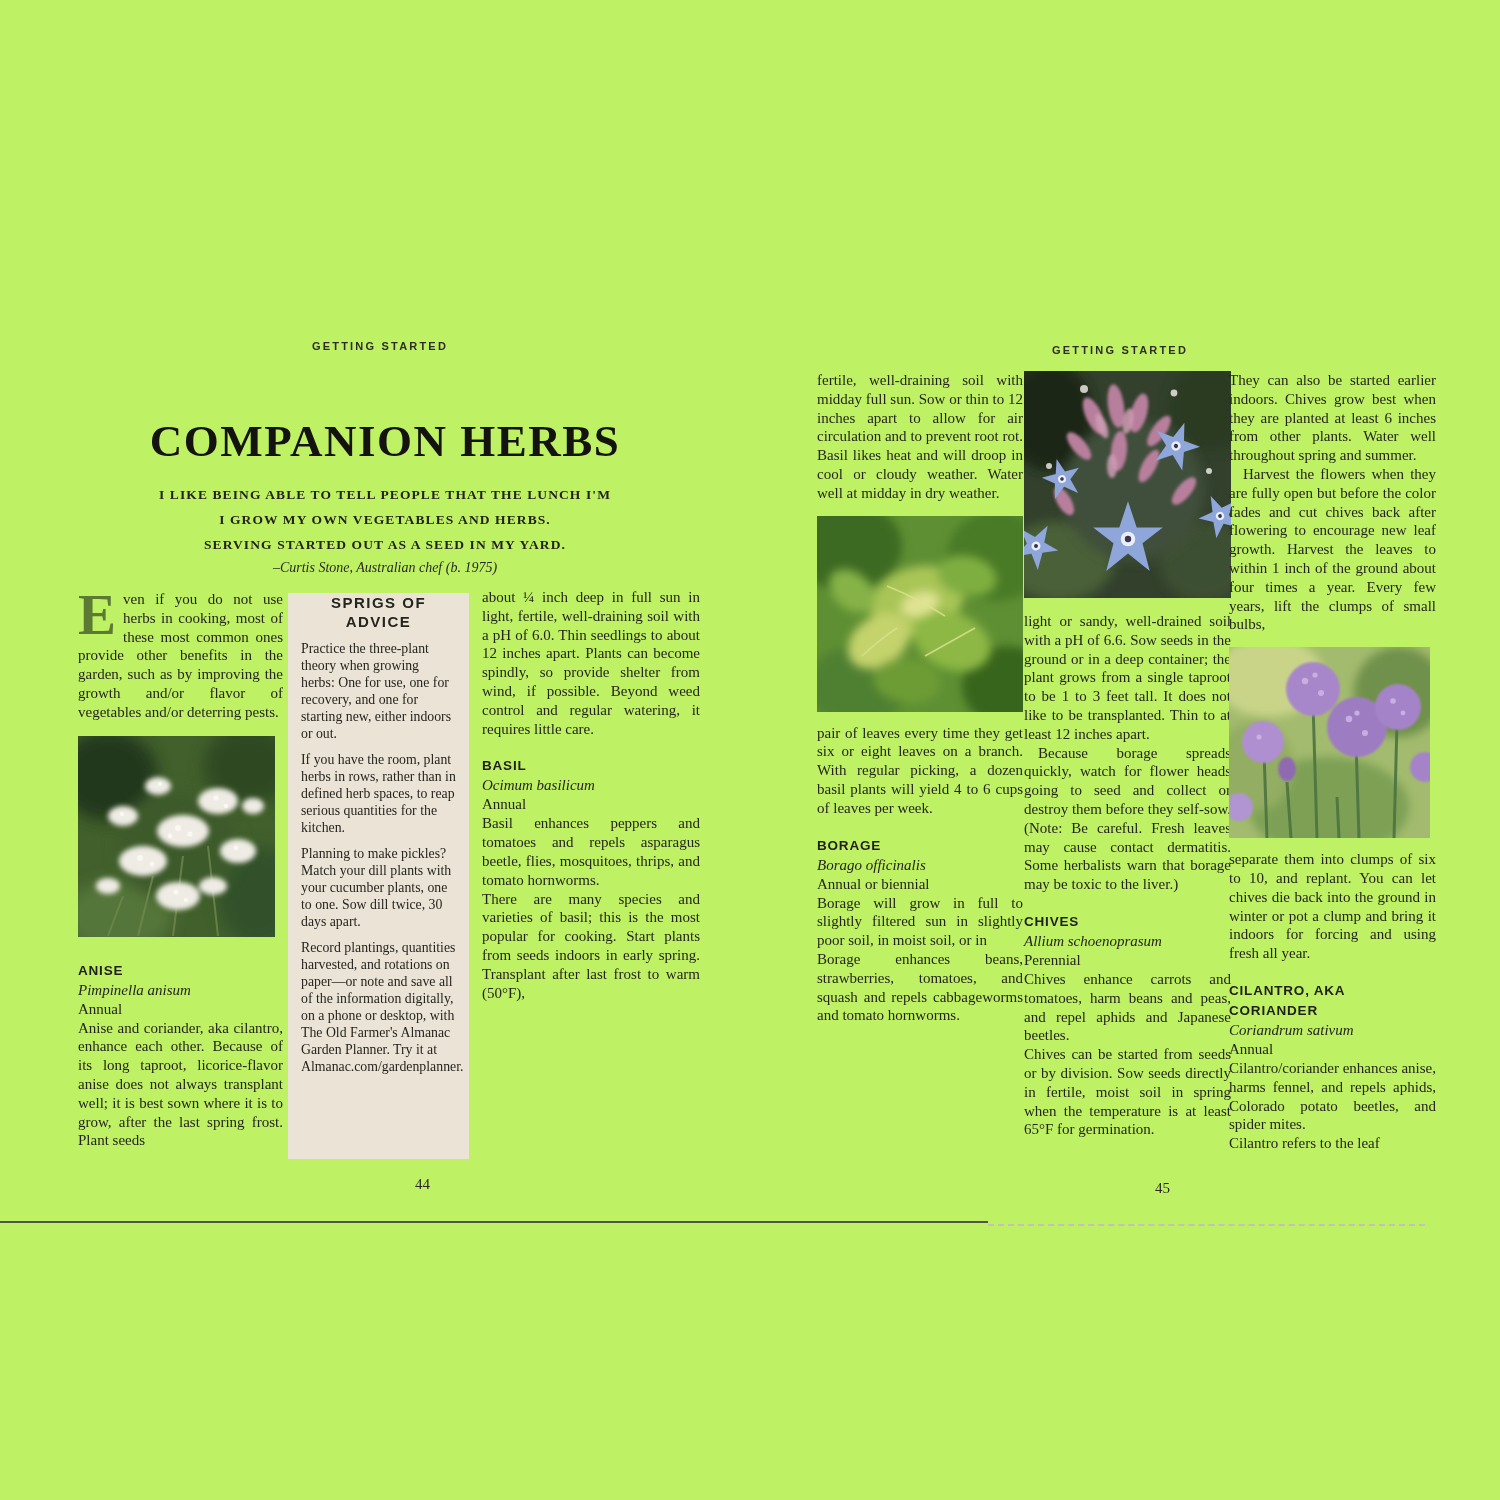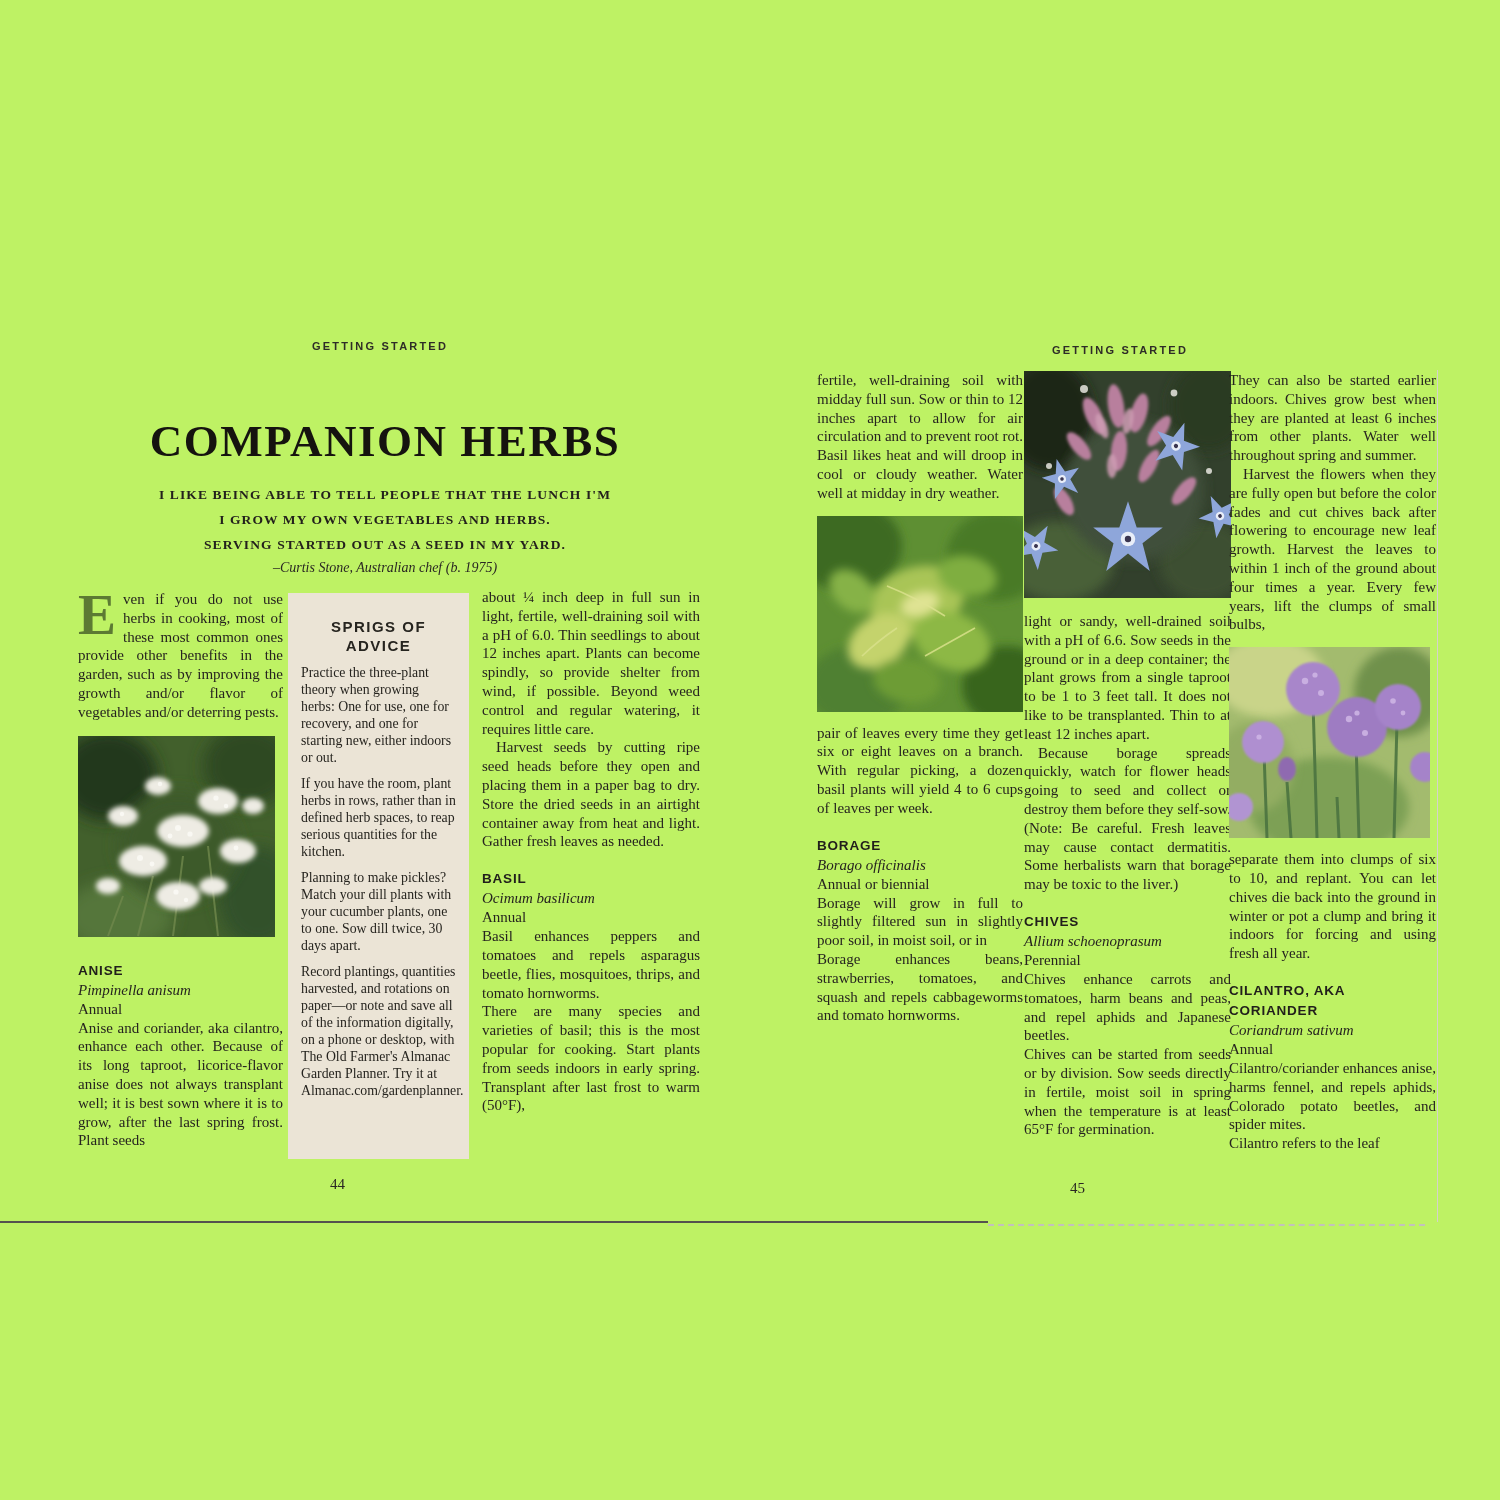--- a/index.html
+++ b/index.html
@@ -16,25 +16,25 @@
   .col{position:absolute;text-align:justify;}
   .body-p{font-size:15px;line-height:18.8px;margin:0;}
   .ind{text-indent:14px;}
   .dropcap{float:left;font-size:57px;line-height:46px;font-weight:bold;color:#5c7a33;
            padding:2px 7px 0 0;font-family:"Liberation Serif",serif;}
   .sp-block{margin-top:18px;}
   .sec-head{font-family:"Liberation Sans",sans-serif;font-size:13.5px;font-weight:bold;
             letter-spacing:0.8px;color:#211f1b;line-height:20px;text-align:left;}
   .species-name{font-style:italic;font-size:15px;line-height:19px;text-align:left;}
   .lifecycle{font-size:15px;line-height:19px;text-align:left;}
-  .advice-box{position:absolute;background:#ebe4d6;box-sizing:border-box;padding:24px 13px 10px 13px;}
+  .advice-box{position:absolute;background:#ebe4d6;box-sizing:border-box;padding:0 13px 10px 13px;}
   .advice-title{font-family:"Liberation Sans",sans-serif;font-size:15px;font-weight:bold;
                 letter-spacing:1.5px;text-align:center;color:#26241f;line-height:19px;margin-bottom:9px;}
   .advice-p{font-size:13.8px;line-height:17px;margin:0 0 9px 0;text-align:left;}
-  .page-num{font-size:15px;color:#2a2823;text-align:left;}
+  .page-num{font-size:15px;color:#2a2823;text-align:right;}
   .photo{position:absolute;overflow:hidden;}
   .photo svg{display:block;}
   .edge-solid{position:absolute;border-top:2px solid #55534e;}
   .edge-dash{position:absolute;border-top:2px dashed #c3c1bb;}
   .edge-right{position:absolute;border-left:1.5px solid #d4d2cc;}
 </style>
 </head>
 <body>
 
 <div id="canvas">
@@ -115,21 +115,20 @@
   <div class="advice-box" style="left:288px;top:593px;width:181px;height:566px;">
     <div class="advice-title" style="padding:0 28px;">SPRIGS OF ADVICE</div>
     <p class="advice-p">Practice the three-plant theory when growing herbs: One for use, one for recovery, and one for starting new, either indoors or out.</p>
     <p class="advice-p">If you have the room, plant herbs in rows, rather than in defined herb spaces, to reap serious quantities for the kitchen.</p>
     <p class="advice-p">Planning to make pickles? Match your dill plants with your cucumber plants, one to one. Sow dill twice, 30 days apart.</p>
     <p class="advice-p">Record plantings, quantities harvested, and rotations on paper—or note and save all of the information digitally, on a phone or desktop, with The Old Farmer's Almanac Garden Planner. Try it at Almanac.com/gardenplanner.</p>
   </div>
 
   <div class="col" style="left:482px;top:588px;width:218px;">
     <p class="body-p">about ¼ inch deep in full sun in light, fertile, well-draining soil with a pH of 6.0. Thin seedlings to about 12 inches apart. Plants can become spindly, so provide shelter from wind, if possible. Beyond weed control and regular watering, it requires little care.</p>
-    <p class="body-p ind">Harvest seeds by cutting ripe seed heads before they open and placing them in a paper bag to dry. Store the dried seeds in an airtight container away from heat and light. Gather fresh leaves as needed.</p>
     <div class="sp-block">
       <div class="sec-head">BASIL</div>
       <div class="species-name">Ocimum basilicum</div>
       <div class="lifecycle">Annual</div>
       <p class="body-p">Basil enhances peppers and tomatoes and repels asparagus beetle, flies, mosquitoes, thrips, and tomato hornworms.</p>
       <p class="body-p">There are many species and varieties of basil; this is the most popular for cooking. Start plants from seeds indoors in early spring. Transplant after last frost to warm (50°F),</p>
     </div>
   </div>
 
   <div class="abs page-num" style="left:330px;top:1176px;width:100px;">44</div>

